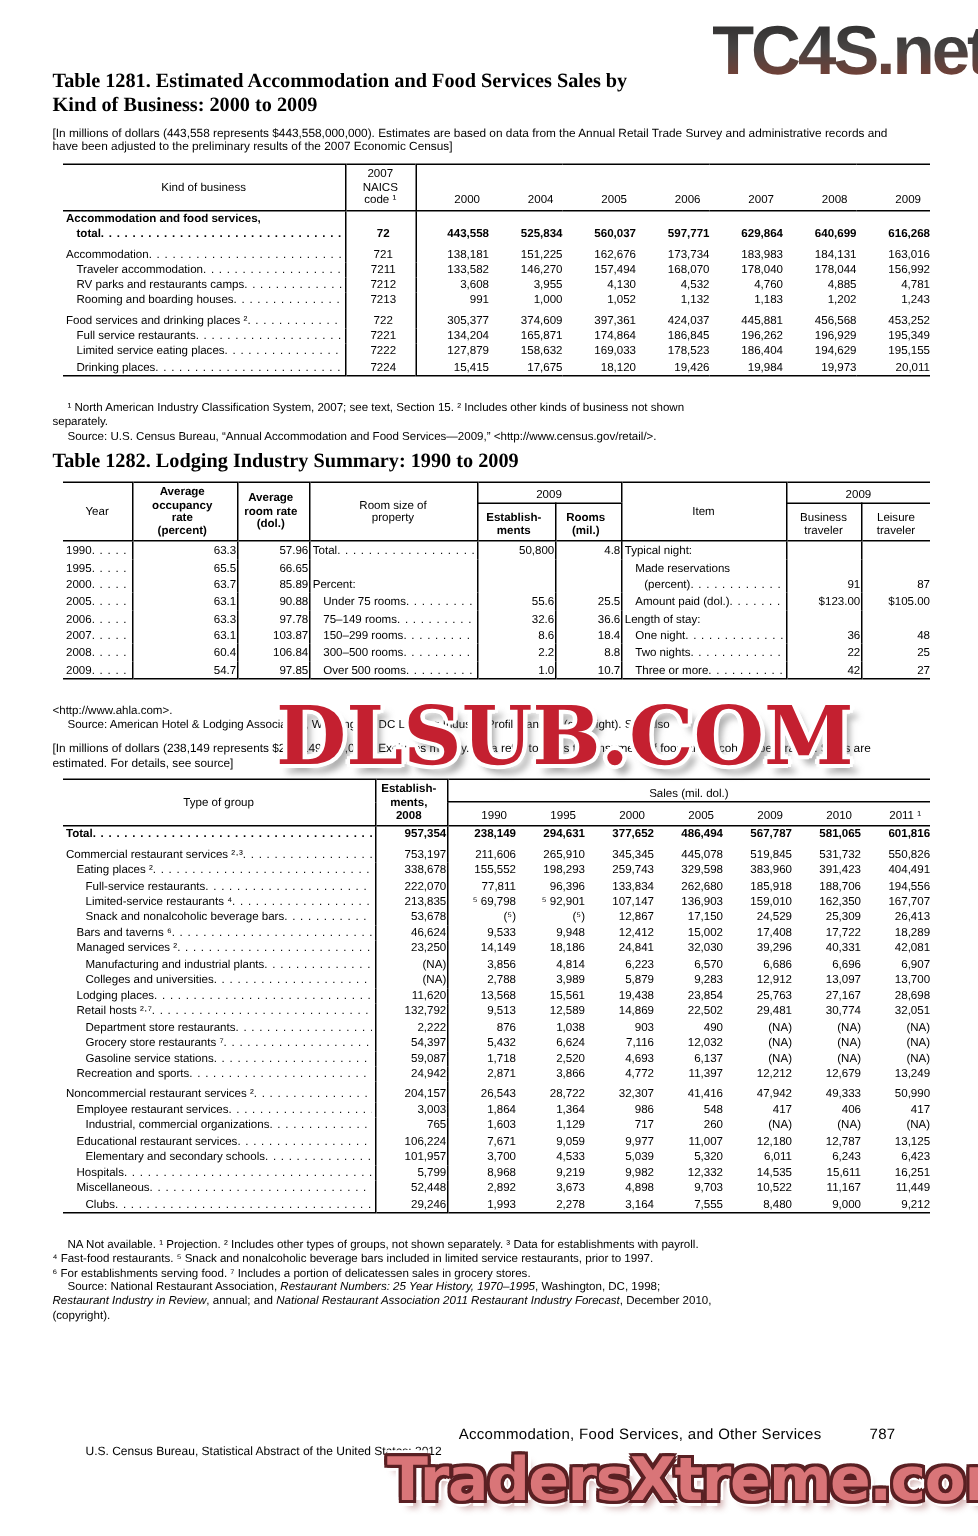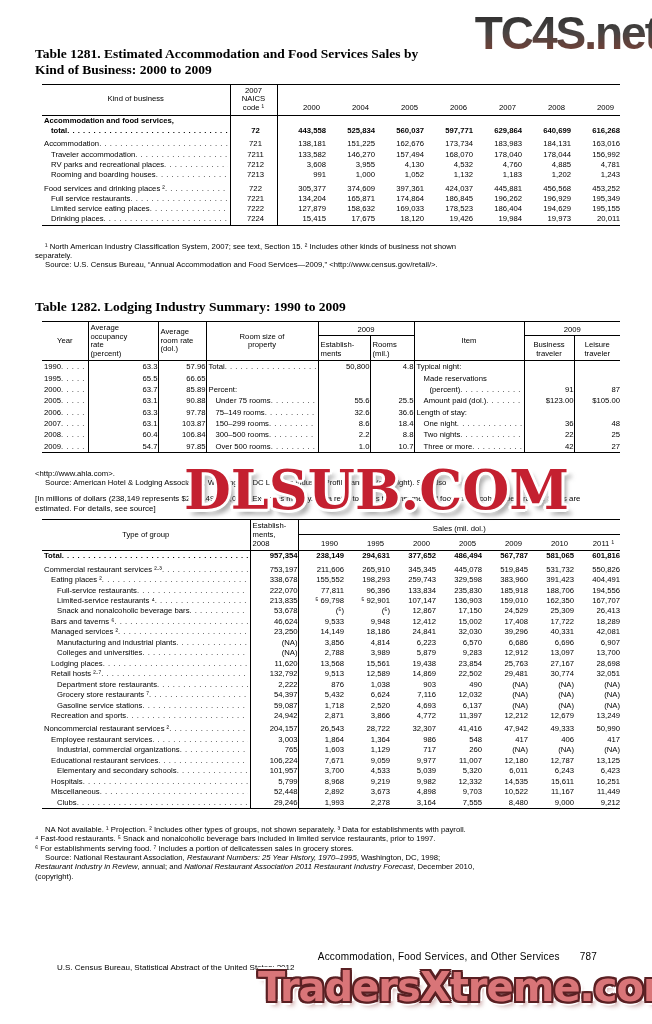--- a/index.html
+++ b/index.html
@@ -13,21 +13,21 @@
          line-height:1.18;margin:0 0 6px 0;}
   .headnote{font-size:7.9px;line-height:1.22;margin:0 0 6px 0;width:562px;}
   
   .t{border-collapse:collapse;table-layout:fixed;width:578px;margin-left:7px;font-size:7.7px;
      border-top:1.8px solid #000;border-bottom:1.4px solid #000;}
   .t th,.t td{padding:0;font-weight:normal;}
   .t thead th{vertical-align:middle;text-align:center;line-height:1.12;padding:2px 2px;
               border-bottom:1.4px solid #000;}
   .t thead th.spanner{border-bottom:1px solid #000;vertical-align:bottom;padding-bottom:1px;}
   .t thead th.h-bot{vertical-align:bottom;}
-  .t thead th.h-right{text-align:left;padding-right:5px;}
+  .t thead th.h-right{text-align:center;padding-right:5px;font-weight:bold;}
   .t thead th.h-year{text-align:right;vertical-align:bottom;padding-right:6px;}
   .pre{white-space:pre-line;}
   .t tbody td{vertical-align:bottom;line-height:10.3px;}
   .t1282 tbody td{line-height:11.3px;}
   .t1283 tbody td{line-height:10.45px;}
   .num{text-align:right;padding-right:5px;white-space:nowrap;}
   .vl{border-left:1px solid #000;}
   .t1281 .c-naics{border-left:1px solid #000;border-right:1px solid #000;text-align:center;padding-left:4px;}
   .t1281 th.h-naics{border-left:1px solid #000;border-right:1px solid #000;}
   .c-lab{overflow:hidden;}
@@ -40,21 +40,21 @@
   .ind2 .tx{padding-left:15px;}
   tr.gap td{padding-top:3px;}
   tr.bold td{font-weight:bold;}
   
   .fn{font-size:7.7px;line-height:1.21;margin:0;width:585px;}
   .fn.topgap{margin-top:16px;}
   .fnline.indent{text-indent:10px;}
   .it{font-style:italic;}
   
   .pgline{position:absolute;top:951px;right:55px;font-size:10px;letter-spacing:.2px;}
-  .pgnum{margin-left:20px;}
+  .pgnum{margin-left:32px;}
   .crline{position:absolute;top:963px;left:57px;font-size:8px;}
   
   .wm{position:absolute;z-index:6;white-space:nowrap;}
   .wm-top{top:6px;right:-6px;font-size:46px;font-weight:800;letter-spacing:-2px;
           font-family:"Liberation Sans","DejaVu Sans",sans-serif;
           background:linear-gradient(180deg,#2d2d2d 12%,#474443 48%,#6e4138 80%,#8a564a 100%);
           -webkit-background-clip:text;background-clip:text;color:transparent;}
   .wm-mid{top:458px;left:184px;font-size:54px;font-weight:700;
           font-family:"DejaVu Serif","Liberation Serif",serif;color:#c42030;
           text-shadow:-3px 0 0 #fff,3px 0 0 #fff,0 -3px 0 #fff,0 3px 0 #fff,
@@ -69,20 +69,21 @@
 </style>
 </head>
 <body>
 
 <div class="wm wm-top">TC4S.net</div>
 <div class="wm wm-mid">DLSUB.COM</div>
 <div class="wm wm-bot">TradersXtreme.com</div>
 
 <div class="block" id="b1281">
   <h2 class="title"><span>Table 1281. Estimated Accommodation and Food Services Sales by</span><br><span>Kind of Business: 2000 to 2009</span></h2>
+  <p class="headnote">[In millions of dollars (443,558 represents $443,558,000,000). Estimates are based on data from the Annual Retail Trade Survey and administrative records and have been adjusted to the preliminary results of the 2007 Economic Census]</p>
   <table class="t t1281" id="t1281">
       <colgroup>
         <col style="width: 188px;">
         <col style="width: 47px;">
         <col style="width: 49px;">
         <col style="width: 49px;">
         <col style="width: 49px;">
         <col style="width: 49px;">
         <col style="width: 49px;">
         <col style="width: 49px;">
@@ -151,21 +152,21 @@
           <td class="num">146,270</td>
           <td class="num">157,494</td>
           <td class="num">168,070</td>
           <td class="num">178,040</td>
           <td class="num">178,044</td>
           <td class="num">156,992</td>
         </tr>
         <tr>
           <td class="c-lab">
             <div class="lab ind1">
-              <span class="tx">RV parks and recreational places</span>
+              <span class="tx">RV parks and restaurants camps</span>
               <span class="d"></span>
             </div>
           </td>
           <td class="c-naics">7212</td>
           <td class="num">3,608</td>
           <td class="num">3,955</td>
           <td class="num">4,130</td>
           <td class="num">4,532</td>
           <td class="num">4,760</td>
           <td class="num">4,885</td>
@@ -596,21 +597,21 @@
           <td class="c-lab">
             <div class="lab ind2">
               <span class="tx">Full-service restaurants</span>
               <span class="d"></span>
             </div>
           </td>
           <td class="num vl">222,070</td>
           <td class="num vl">77,811</td>
           <td class="num">96,396</td>
           <td class="num">133,834</td>
-          <td class="num">235,830</td>
+          <td class="num">262,680</td>
           <td class="num">185,918</td>
           <td class="num">188,706</td>
           <td class="num">194,556</td>
         </tr>
         <tr>
           <td class="c-lab">
             <div class="lab ind2">
               <span class="tx">Limited-service restaurants ⁴</span>
               <span class="d"></span>
             </div>

